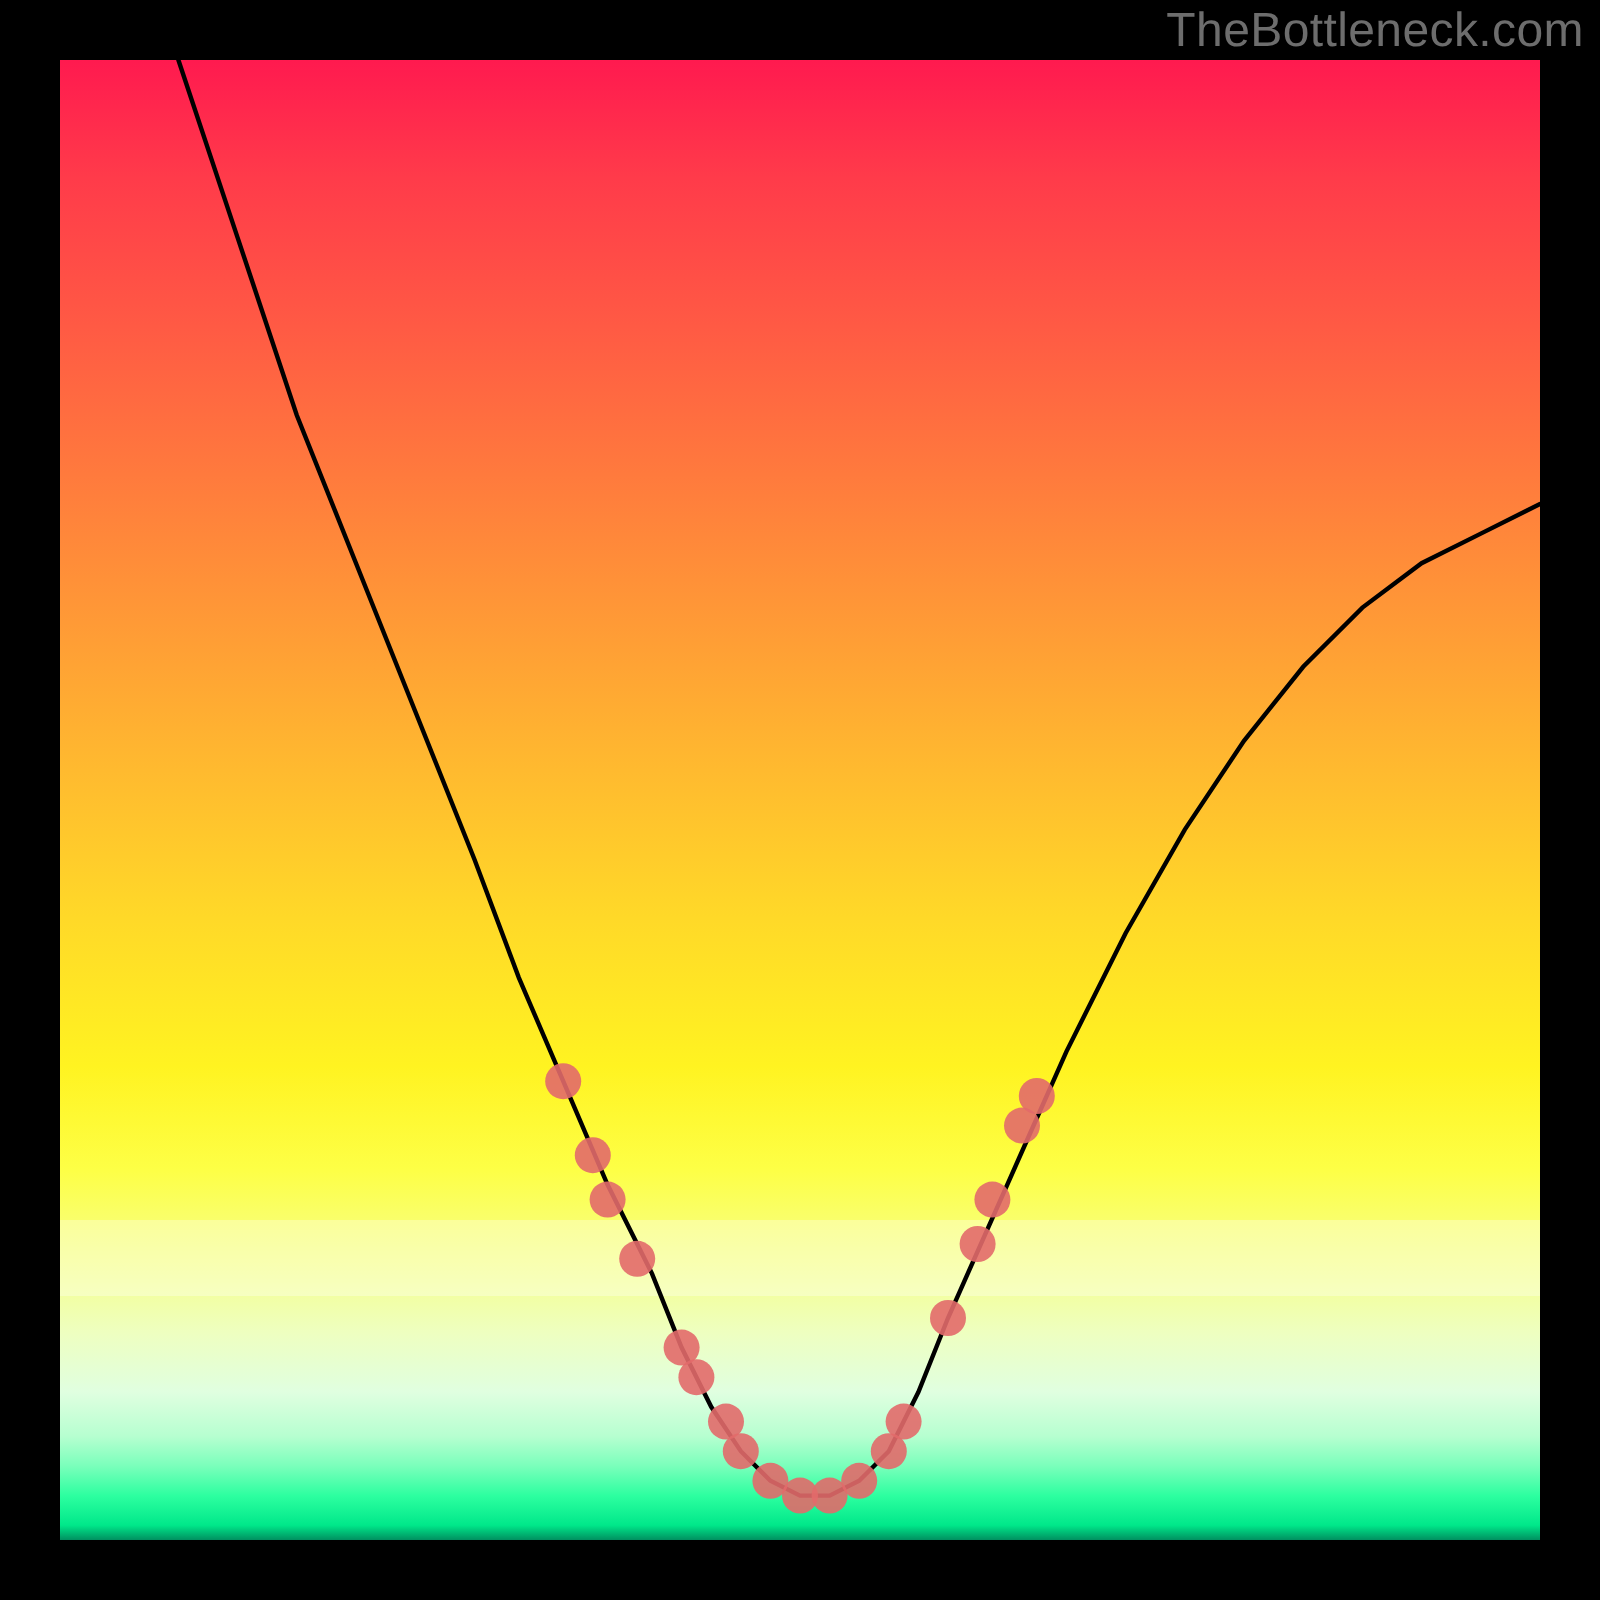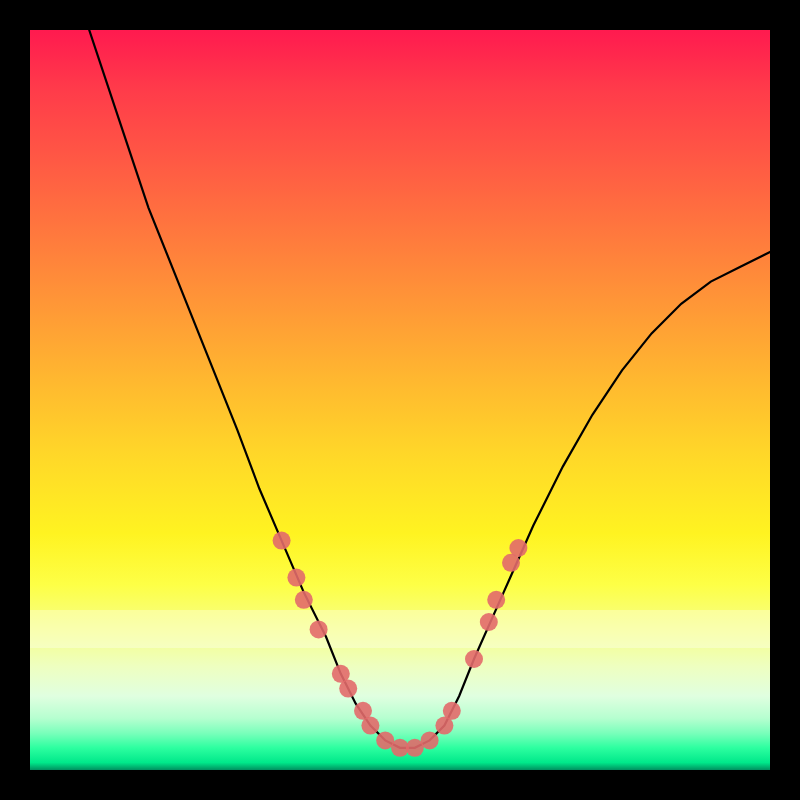--- a/index.html
+++ b/index.html
@@ -73,20 +73,21 @@
     color: #6d6d6d;
     font-size: 24px;
     letter-spacing: 0.2px;
     user-select: none;
   }
 </style>
 </head>
 <body>
 
 <div class="frame">
+  <div class="watermark">TheBottleneck.com</div>
 
   <div class="plot">
     <div class="gradient"></div>
     <div class="pale-band"></div>
     <svg class="overlay" viewBox="0 0 740 740" preserveAspectRatio="none">
       <path id="curve-path" fill="none" stroke="#000" stroke-width="2.2" stroke-linecap="round" d="M59.2 0.0 L88.8 88.8 L118.4 177.6 L148.0 251.6 L177.6 325.6 L207.2 399.6 L229.4 458.8 L251.6 510.6 L273.8 562.4 L296.0 606.8 L310.8 643.8 L325.6 673.4 L340.4 695.6 L355.2 710.4 L370.0 717.8 L384.8 717.8 L399.6 710.4 L414.4 695.6 L429.2 666.0 L444.0 629.0 L473.6 562.4 L503.2 495.8 L532.8 436.6 L562.4 384.8 L592.0 340.4 L621.6 303.4 L651.2 273.8 L680.8 251.6 L710.4 236.8 L740.0 222.0 "></path>
       <g id="marker-group">
           <circle cx="251.6" cy="510.6" r="9" fill="#e26a6a" fill-opacity="0.9"></circle>
           <circle cx="266.4" cy="547.6" r="9" fill="#e26a6a" fill-opacity="0.9"></circle>
           <circle cx="273.8" cy="569.8" r="9" fill="#e26a6a" fill-opacity="0.9"></circle>

